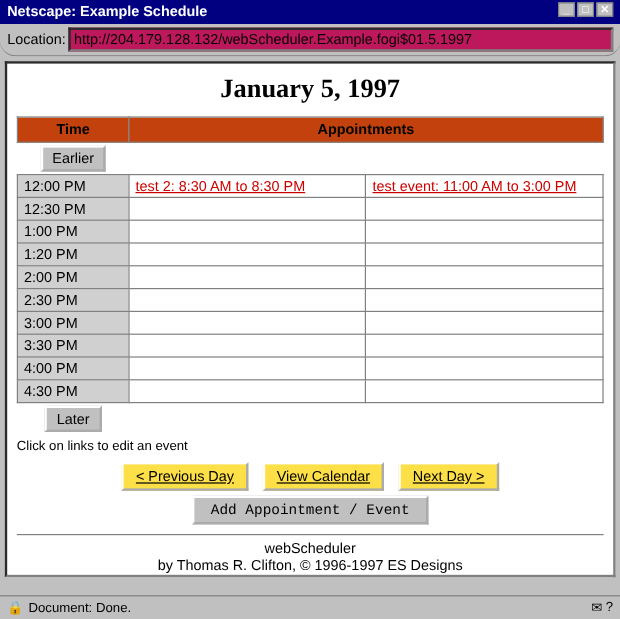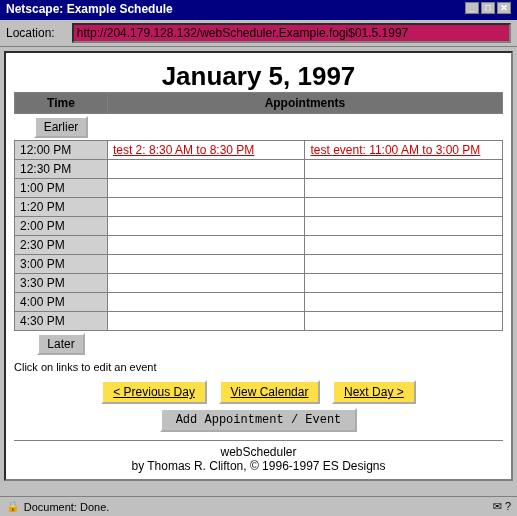--- a/index.html
+++ b/index.html
@@ -37,22 +37,23 @@
       align-items: center;
       justify-content: center;
       cursor: pointer;
     }
     
     .location-bar {
       background: #c0c0c0;
       padding: 3px 6px;
       display: flex;
       align-items: center;
-      gap: 17px;
+      gap: 2px;
       border-bottom: 1px solid #808080;
+      border-radius: 13px;
     }
     .location-label {
       font-size: 12px;
       white-space: nowrap;
     }
     .location-input {
       flex: 1;
       font-size: 12px;
       border: 2px inset #808080;
       padding: 1px 3px;
@@ -62,32 +63,33 @@
     .main-content {
       background: white;
       margin: 4px;
       padding: 8px;
       border: 2px inset #808080;
       height: 430px;
       overflow: hidden;
     }
     .page-title {
       text-align: center;
-      font-size: 26px;
+      font-size: 22px;
       font-weight: bold;
-      font-family: Liberation Sans, sans-serif;
+      margin-bottom: 10px;
+      font-family: Liberation Serif, serif;
     }
     
     .schedule-table {
       width: 100%;
       border-collapse: collapse;
       font-size: 12px;
     }
     .schedule-table th {
-      background: #737373;
+      background: #c2410c;
       border: 1px solid #808080;
       padding: 3px 6px;
       font-weight: bold;
     }
     .schedule-table td {
       border: 1px solid #808080;
       padding: 2px 5px;
       vertical-align: top;
     }
     .time-col {

